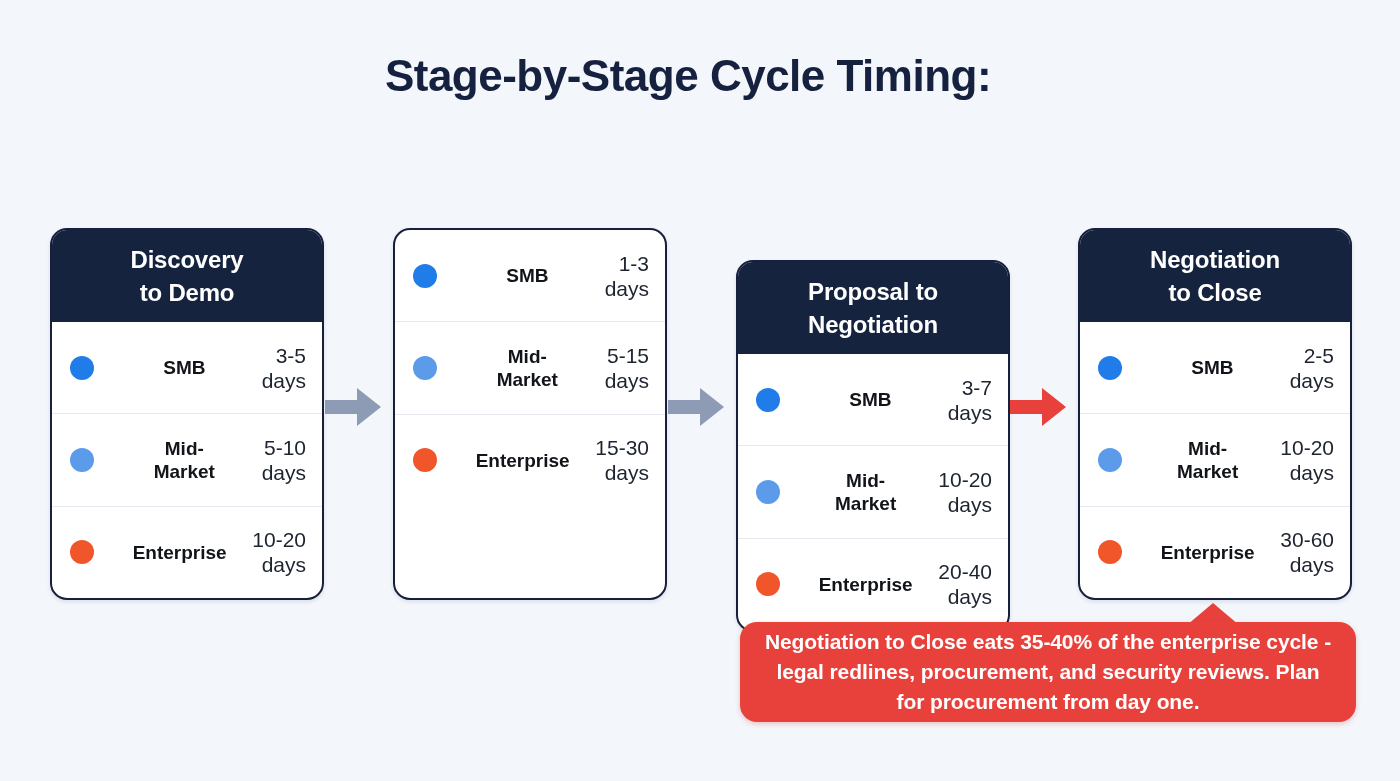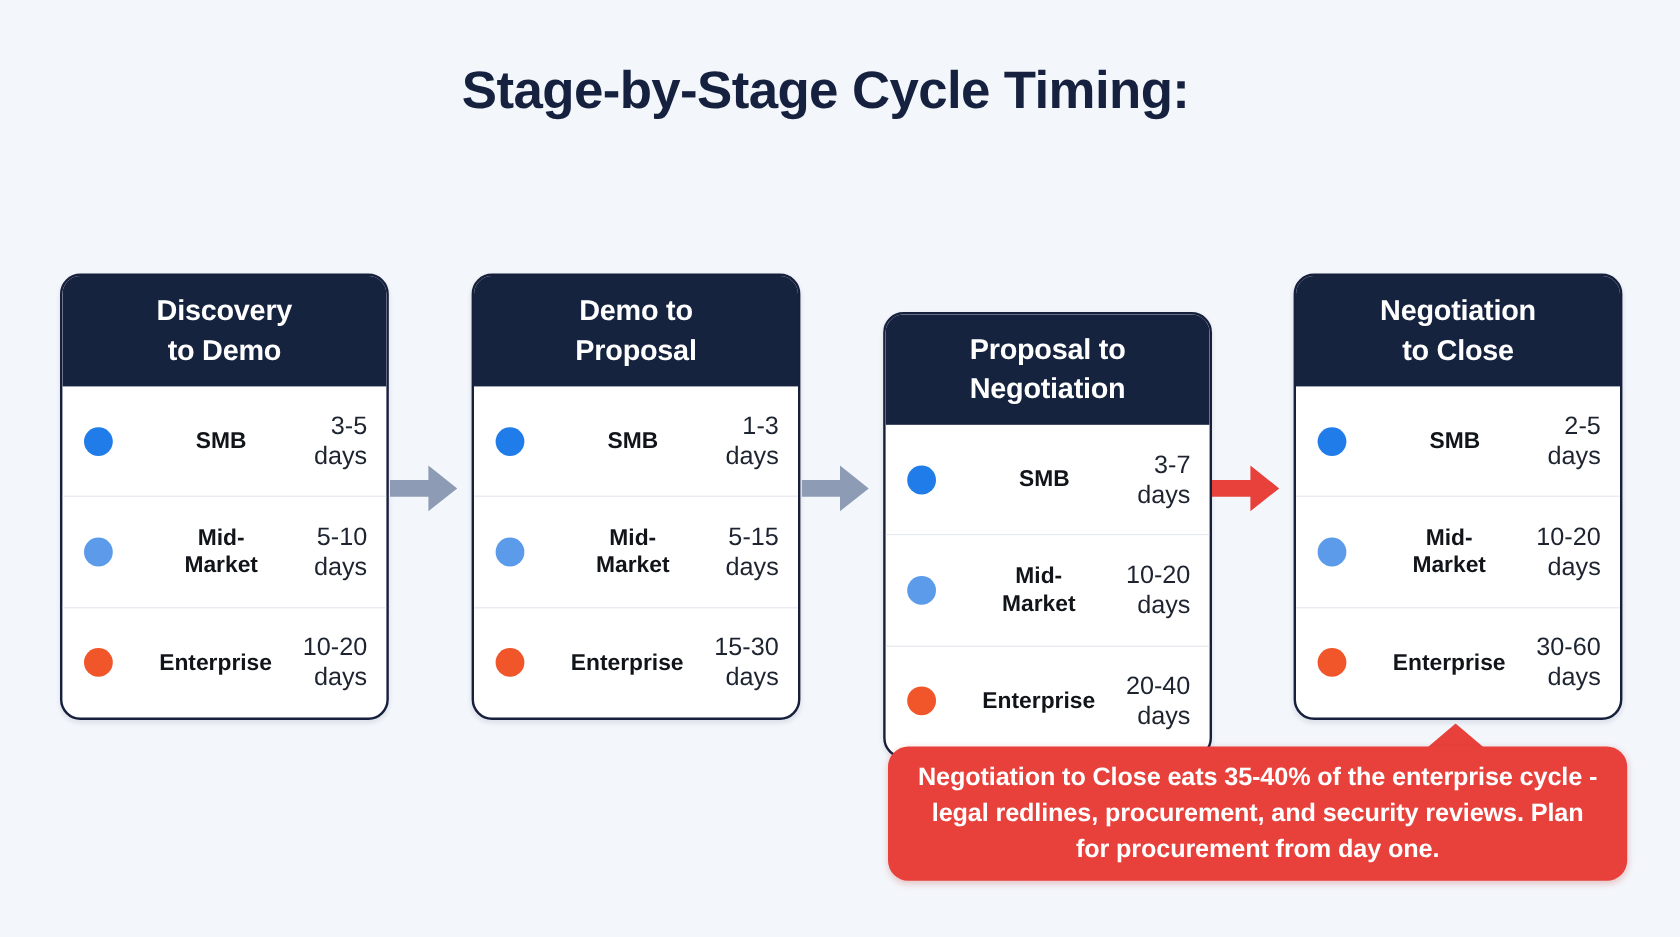--- a/index.html
+++ b/index.html
@@ -130,21 +130,21 @@
   .arrow.a1 { left: 668px; }
   .arrow.a2 { left: 1010px; }
   .arrow svg { display: block; width: 56px; height: 42px; }
 
   
   .callout {
     position: absolute;
     left: 740px;
     top: 622px;
     width: 616px;
-    height: 112px;
+    height: 100px;
     background: #e8413c;
     border-radius: 17px;
     box-sizing: border-box;
     display: flex;
     align-items: center;
     justify-content: center;
     padding: 0 22px;
     box-shadow: 0 2px 5px rgba(190,50,45,0.25);
   }
   .callout-pointer {
@@ -203,24 +203,20 @@
         <span class="seg-label">Enterprise</span>
         <span class="seg-value">
           <span class="vnum">10-20</span>
           <span class="vunit">days</span>
         </span>
       </div>
     </div>
   </div>
 
   <div class="stage-card c1">
-    <div class="card-header">
-      <span class="hline">Demo to</span>
-      <span class="hline">Proposal</span>
-    </div>
     <div class="card-body">
       <div class="seg-row">
         <span class="seg-dot" style="background:#1f7ce8"></span>
         <span class="seg-label">SMB</span>
         <span class="seg-value">
           <span class="vnum">1-3</span>
           <span class="vunit">days</span>
         </span>
       </div>
       <div class="seg-row">

